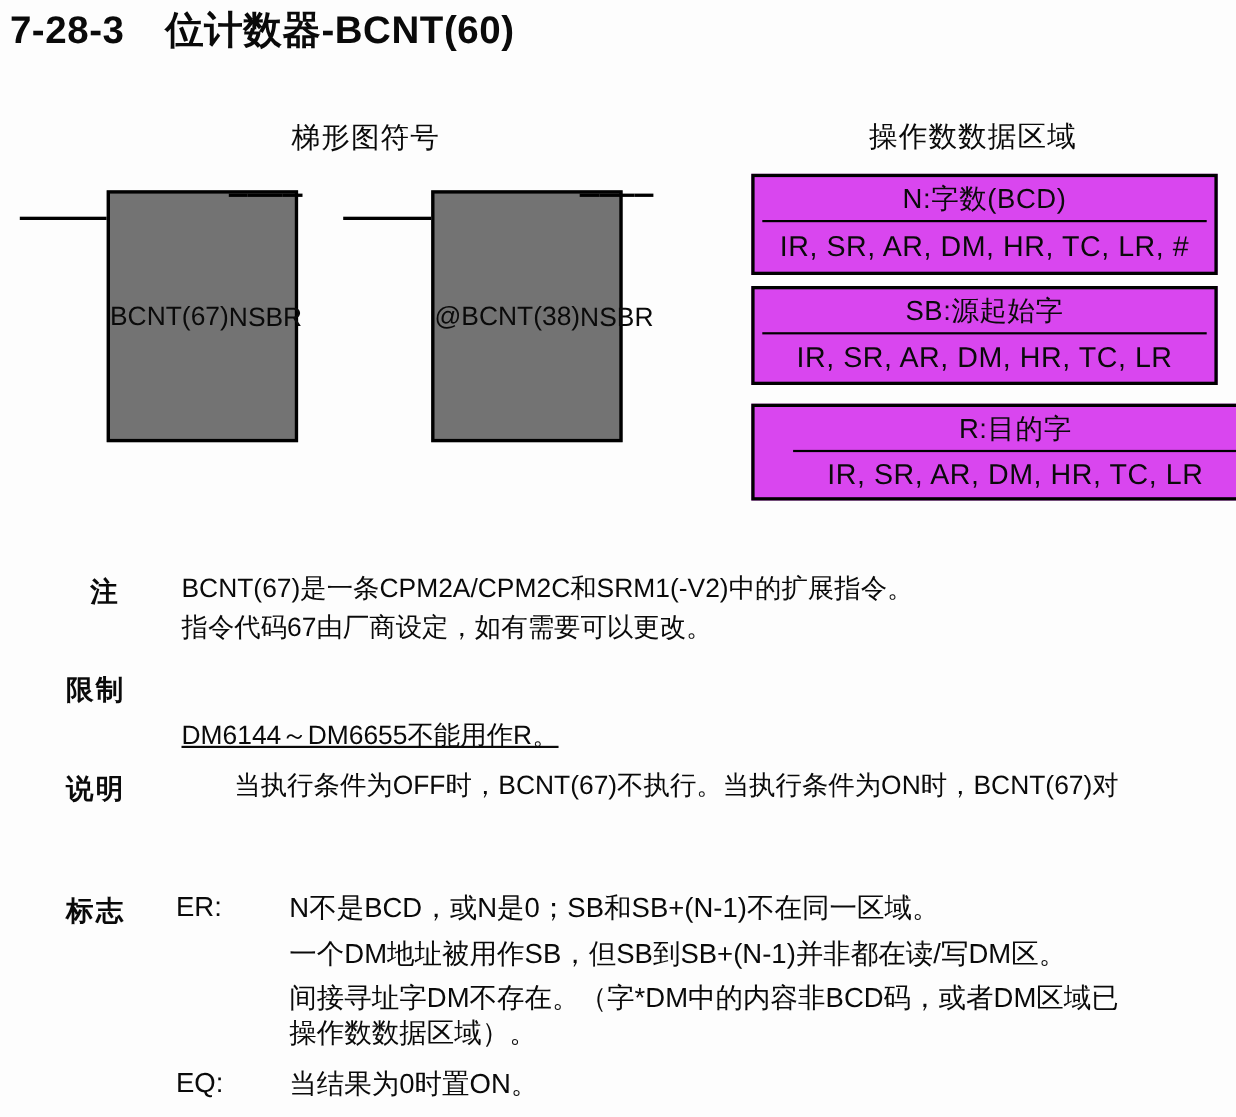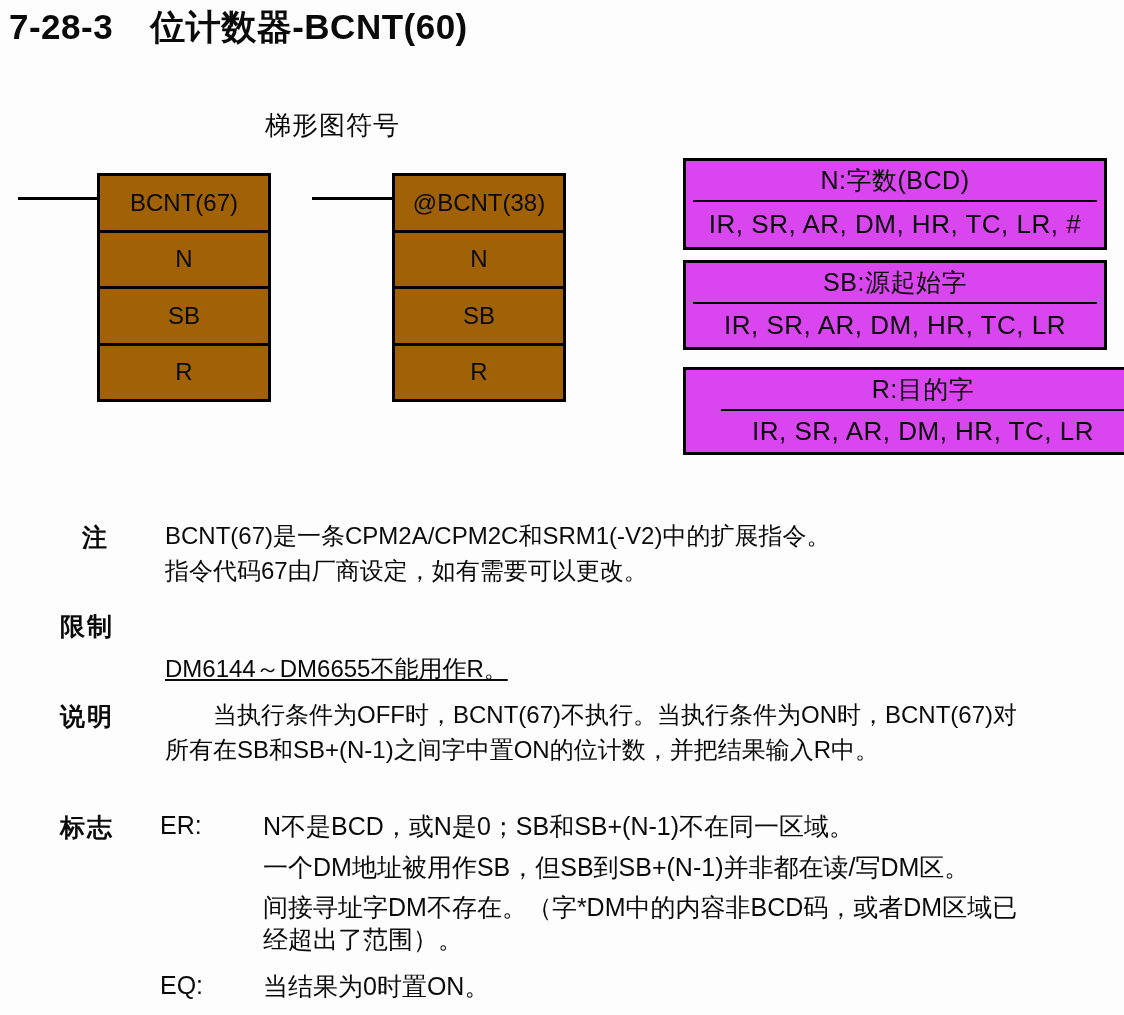--- a/index.html
+++ b/index.html
@@ -15,22 +15,22 @@
   
   .title{top:4px;left:9px;font-size:35px;font-weight:bold;letter-spacing:0.5px;white-space:nowrap;}
   .title .num{margin-right:37px;text-align:right;}
 
   
   .caption{font-size:26px;white-space:nowrap;letter-spacing:1px;}
 
   
   .ladder-box{
     position:absolute;top:173px;width:168px;height:223px;
-    border:3px solid #000;background:#a16207;
-    display:flex;flex-direction:column;
+    border:3px solid #000;background:#737373;
+    display:flex;flex-direction:row;
   }
   .ladder-row{
     flex:1;display:flex;align-items:center;justify-content:center;
     font-size:24px;border-top:3px solid #000;white-space:nowrap;
   }
   .ladder-row:first-child{border-top:none;}
   .rail{position:absolute;top:197px;height:3px;background:#000;}
 
   
   .op-table{
@@ -58,20 +58,21 @@
 <body>
 
 <div id="page">
 
   <h1 class="abs title" style="margin:0;">
     <span class="num">7-28-3</span><span>位计数器-BCNT(60)</span>
   </h1>
 
   <div class="abs caption" style="top:108px;left:265px;">梯形图符号</div>
 
+  <div class="abs caption" style="top:107px;left:790px;">操作数数据区域</div>
 
   <div class="rail" style="left:18px;width:79px;"></div>
   <div class="rail" style="left:312px;width:80px;"></div>
 
   <div class="ladder-box" style="left:97px;">
     <div class="ladder-row">BCNT(67)</div>
     <div class="ladder-row">N</div>
     <div class="ladder-row">SB</div>
     <div class="ladder-row">R</div>
   </div>
@@ -103,26 +104,25 @@
 
   <div class="sec-label" style="top:521px;left:82px;">注</div>
   <div class="bline" style="top:521px;">BCNT(67)是一条CPM2A/CPM2C和SRM1(-V2)中的扩展指令。</div>
   <div class="bline" style="top:556px;">指令代码67由厂商设定，如有需要可以更改。</div>
 
   <div class="sec-label" style="top:610px;left:60px;">限制</div>
   <div class="bline" style="top:654px;text-decoration:underline;">DM6144～DM6655不能用作R。</div>
 
   <div class="sec-label" style="top:700px;left:60px;">说明</div>
   <div class="bline" style="top:700px;margin-left:48px;">当执行条件为OFF时，BCNT(67)不执行。当执行条件为ON时，BCNT(67)对</div>
-  <div class="bline" style="top:735px;">所有在SB和SB+(N-1)之间字中置ON的位计数，并把结果输入R中。</div>
 
   <div class="sec-label" style="top:811px;left:60px;">标志</div>
 
   <div class="flag-name" style="top:811px;">ER:</div>
   <div class="fline" style="top:811px;">N不是BCD，或N是0；SB和SB+(N-1)不在同一区域。</div>
   <div class="fline" style="top:852px;">一个DM地址被用作SB，但SB到SB+(N-1)并非都在读/写DM区。</div>
   <div class="fline" style="top:892px;">间接寻址字DM不存在。（字*DM中的内容非BCD码，或者DM区域已</div>
-  <div class="fline" style="top:924px;">经超出了范围）。</div>
+  <div class="fline" style="top:924px;">操作数数据区域）。</div>
 
   <div class="flag-name" style="top:971px;">EQ:</div>
   <div class="fline" style="top:971px;">当结果为0时置ON。</div>
 
 </div>
 
 </body></html>

